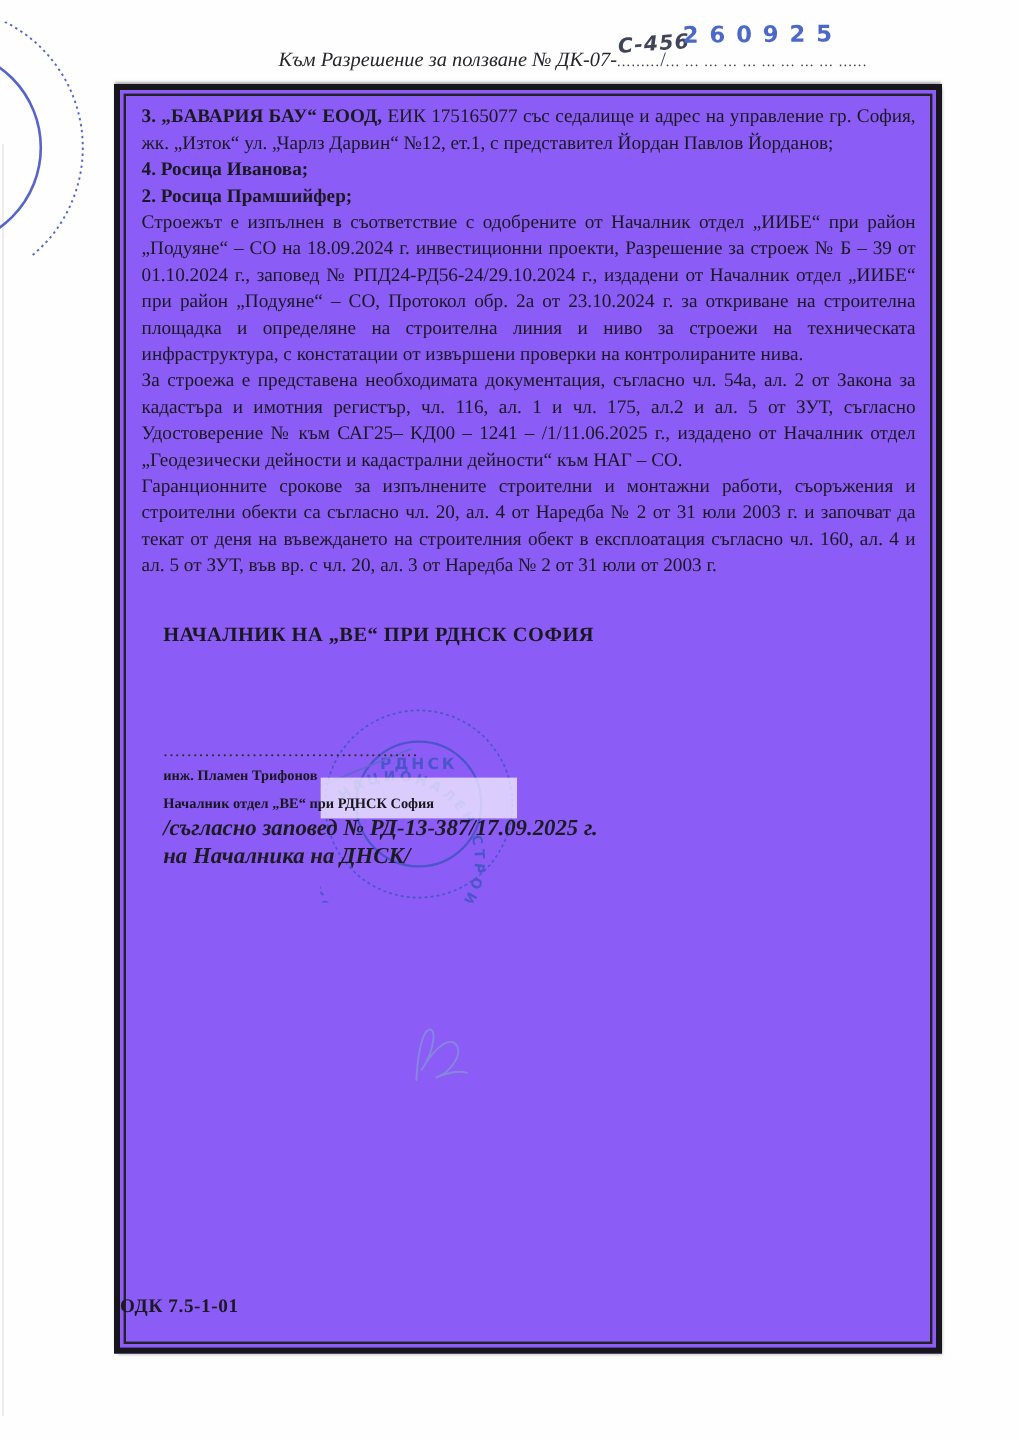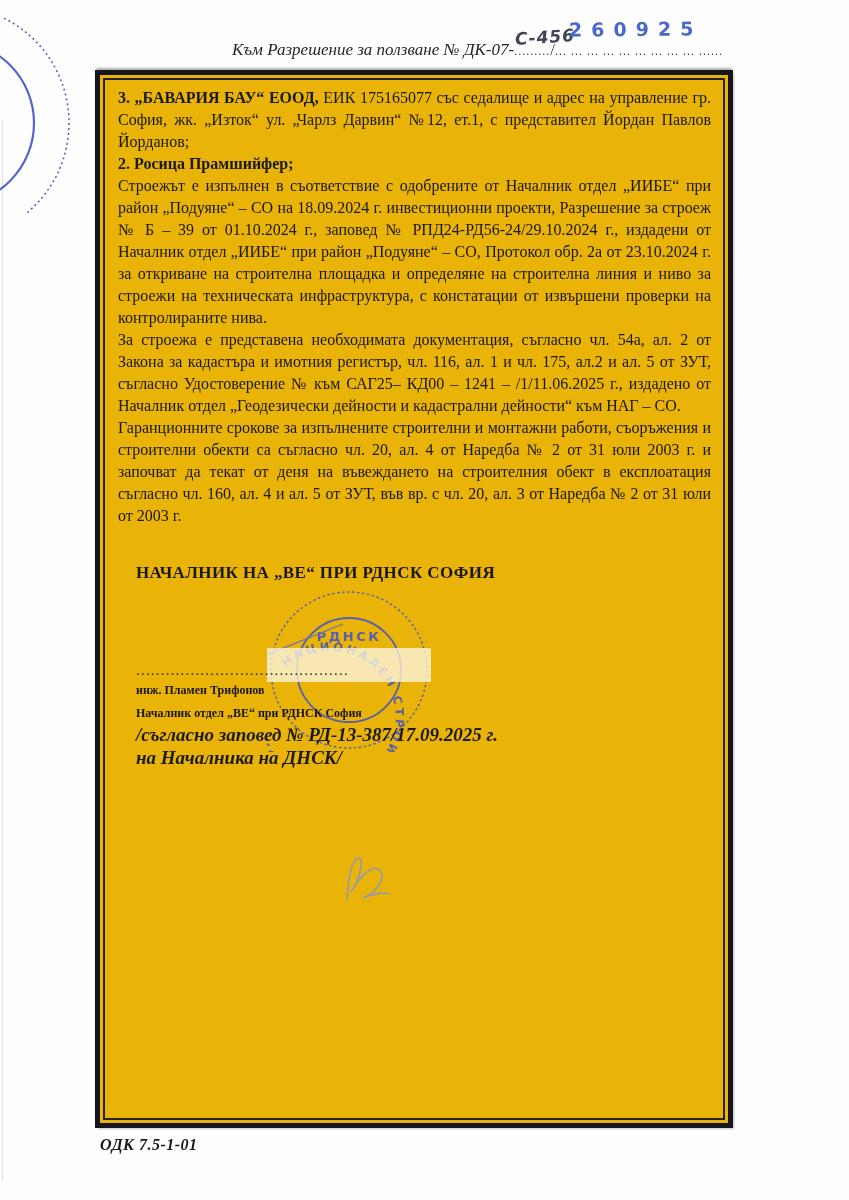--- a/index.html
+++ b/index.html
@@ -28,22 +28,22 @@
   }
   .hand-slash { font-style:normal; color:#3f4459; }
   .stamp-date {
     position:absolute; left:14px; top:-22px;
     font-family:"DejaVu Sans", sans-serif; font-style:normal; font-weight:bold;
     font-size:19px; letter-spacing:9px; color:#4c68c8; transform:rotate(-.5deg);
   }
 
   
   .doc-box {
-    position:absolute; left:95px; top:70px; width:638px; height:1058px;
-    border:5px solid #17171b; background:#eab308;
+    position:absolute; left:95px; top:70px; width:690px; height:1058px;
+    border:5px solid #17171b; background:#8b5cf6;
     box-shadow:0 -3px 2px -1px rgba(110,110,110,.55), 2px 2px 2px -1px rgba(120,120,120,.4);
   }
   .doc-box-inner {
     position:absolute; left:3px; top:3px; right:3px; bottom:3px;
     border:2px solid #222228; padding:7px 12px 0 13px;
   }
   .body-text { font-size:16px; line-height:22px; text-align:justify; color:#191920; z-index:2; position:relative; }
   .body-text p { margin:0; }
   .lead-bold { font-weight:bold; }
   .closing-line { text-indent:38px; }
@@ -60,22 +60,22 @@
   .sig-name, .sig-position { font-weight:bold; font-size:12px; line-height:22.5px; color:#17171d; }
   .sig-order { font-weight:bold; font-style:italic; font-size:19px; line-height:22.5px; color:#1b1b22; }
 
   
   .stamp-round { position:absolute; left:162px; top:508px; width:164px; height:164px; z-index:1; opacity:.88; }
   .edge-stamp  { position:absolute; left:0; top:18px; width:82px; height:196px; z-index:3; opacity:.9; }
   .sig-squiggle{ position:absolute; left:228px; top:768px; width:70px; height:58px; z-index:2; opacity:.8; }
 
   
   .footer-code {
-    position:absolute; left:100px; top:1136px;
-    font-weight:bold; font-size:16px; letter-spacing:.5px; color:#1a1a20;font-style:italic;
+    position:absolute; left:100px; top:1080px;
+    font-weight:bold; font-size:16px; letter-spacing:.5px; color:#1a1a20;
   }
 </style>
 </head>
 <body>
 
 <div class="page">
 
   <div class="scan-artifact"></div>
 
   <svg class="edge-stamp" viewBox="0 0 82 196" xmlns="http://www.w3.org/2000/svg">
@@ -91,20 +91,21 @@
 
   <div class="header-line">
     <span>Към Разрешение за ползване № ДК-07-</span><span class="hdr-seg"><span class="dots-small">.........</span><span class="hand-number">С-456</span></span><span class="hand-slash">/</span><span class="hdr-seg"><span class="dots-long">... ... ... ... ... ... ... ... ... ......</span><span class="stamp-date">260925</span></span>
   </div>
 
   <div class="doc-box">
     <div class="doc-box-inner">
 
       <div class="body-text">
         <p><span class="lead-bold">3. „БАВАРИЯ БАУ“ ЕООД,</span><span> ЕИК 175165077 със седалище и адрес на управление гр. София, жк. „Изток“ ул. „Чарлз Дарвин“ №12, ет.1, с представител Йордан Павлов Йорданов;</span></p>
+        <p class="lead-bold">4. Росица Иванова;</p>
         <p class="lead-bold">2. Росица Прамшийфер;</p>
         <p>Строежът е изпълнен в съответствие с одобрените от Началник отдел „ИИБЕ“ при район „Подуяне“ – СО на 18.09.2024 г. инвестиционни проекти, Разрешение за строеж № Б – 39 от 01.10.2024 г., заповед № РПД24-РД56-24/29.10.2024 г., издадени от Началник отдел „ИИБЕ“ при район „Подуяне“ – СО, Протокол обр. 2а от 23.10.2024 г. за откриване на строителна площадка и определяне на строителна линия и ниво за строежи на техническата инфраструктура, с констатации от извършени проверки на контролираните нива.</p>
         <p>За строежа е представена необходимата документация, съгласно чл. 54а, ал. 2 от Закона за кадастъра и имотния регистър, чл. 116, ал. 1 и чл. 175, ал.2 и ал. 5 от ЗУТ, съгласно Удостоверение № към САГ25– КД00 – 1241 – /1/11.06.2025 г., издадено от Началник отдел „Геодезически дейности и кадастрални дейности“ към НАГ – СО.</p>
         <p>Гаранционните срокове за изпълнените строителни и монтажни работи, съоръжения и строителни обекти са съгласно чл. 20, ал. 4 от Наредба № 2 от 31 юли 2003 г. и започват да текат от деня на въвеждането на строителния обект в експлоатация съгласно чл. 160, ал. 4 и ал. 5 от ЗУТ, във вр. с чл. 20, ал. 3 от Наредба № 2 от 31 юли от 2003 г.</p>
       </div>
 
       <div class="sig-title">НАЧАЛНИК НА „ВЕ“ ПРИ РДНСК СОФИЯ</div>
 
       <svg class="stamp-round" viewBox="0 0 164 164" xmlns="http://www.w3.org/2000/svg">
         <defs>

